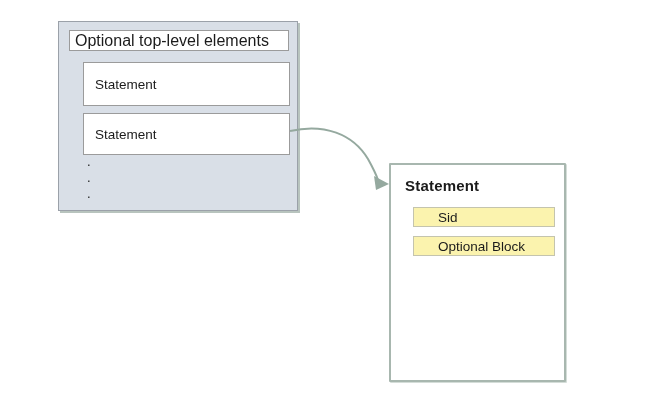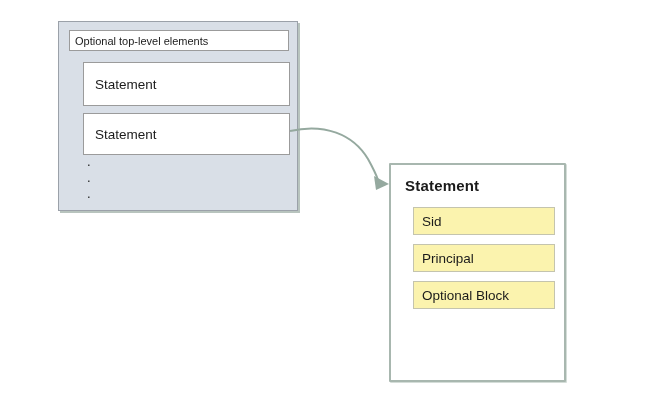--- a/index.html
+++ b/index.html
@@ -26,21 +26,21 @@
     box-shadow: 2px 2px 0 var(--shadow, #b8c4be);
   }
   .top-box {
     position: absolute;
     left: 10px; top: 8px;
     width: 220px; height: 21px;
     background: #ffffff;
     border: 1px solid var(--box-border, #9b9b9b);
     display: flex; align-items: center;
     padding-left: 5px;
-    font-size: 11px;
+    font-size: 16px;
   }
   .stmt-box {
     position: absolute;
     left: 24px;
     width: 207px;
     background: #ffffff;
     border: 1px solid var(--box-border, #9b9b9b);
     display: flex; align-items: center;
     padding-left: 11px;
     font-size: 13.5px;
@@ -83,25 +83,25 @@
   }
   .fields {
     position: absolute;
     left: 22px; top: 42px;
     width: 142px;
     display: flex;
     flex-direction: column;
     gap: 9px;
   }
   .field {
-    height: 28px;
+    height: 20px;
     background: var(--field-fill, #fbf3ae);
     border: 1px solid var(--field-border, #c4c4ae);
     display: flex; align-items: center;
-    padding-left: 8px;
+    padding-left: 24px;
     font-size: 13.5px;
   }
 </style>
 </head>
 <body>
 
 <div class="canvas">
 
   <div class="policy-container">
     <div class="top-box">
@@ -125,21 +125,18 @@
     <polygon points="389,184 374,176 376,190" fill="#95a99f"></polygon>
   </svg>
 
   <div class="detail-box">
     <div class="detail-title">Statement</div>
     <div class="fields">
       <div class="field">
         <span>Sid</span>
       </div>
       <div class="field">
-        <span>Principal</span>
-      </div>
-      <div class="field">
         <span>Optional Block</span>
       </div>
     </div>
   </div>
 
 </div>
 
 </body></html>

